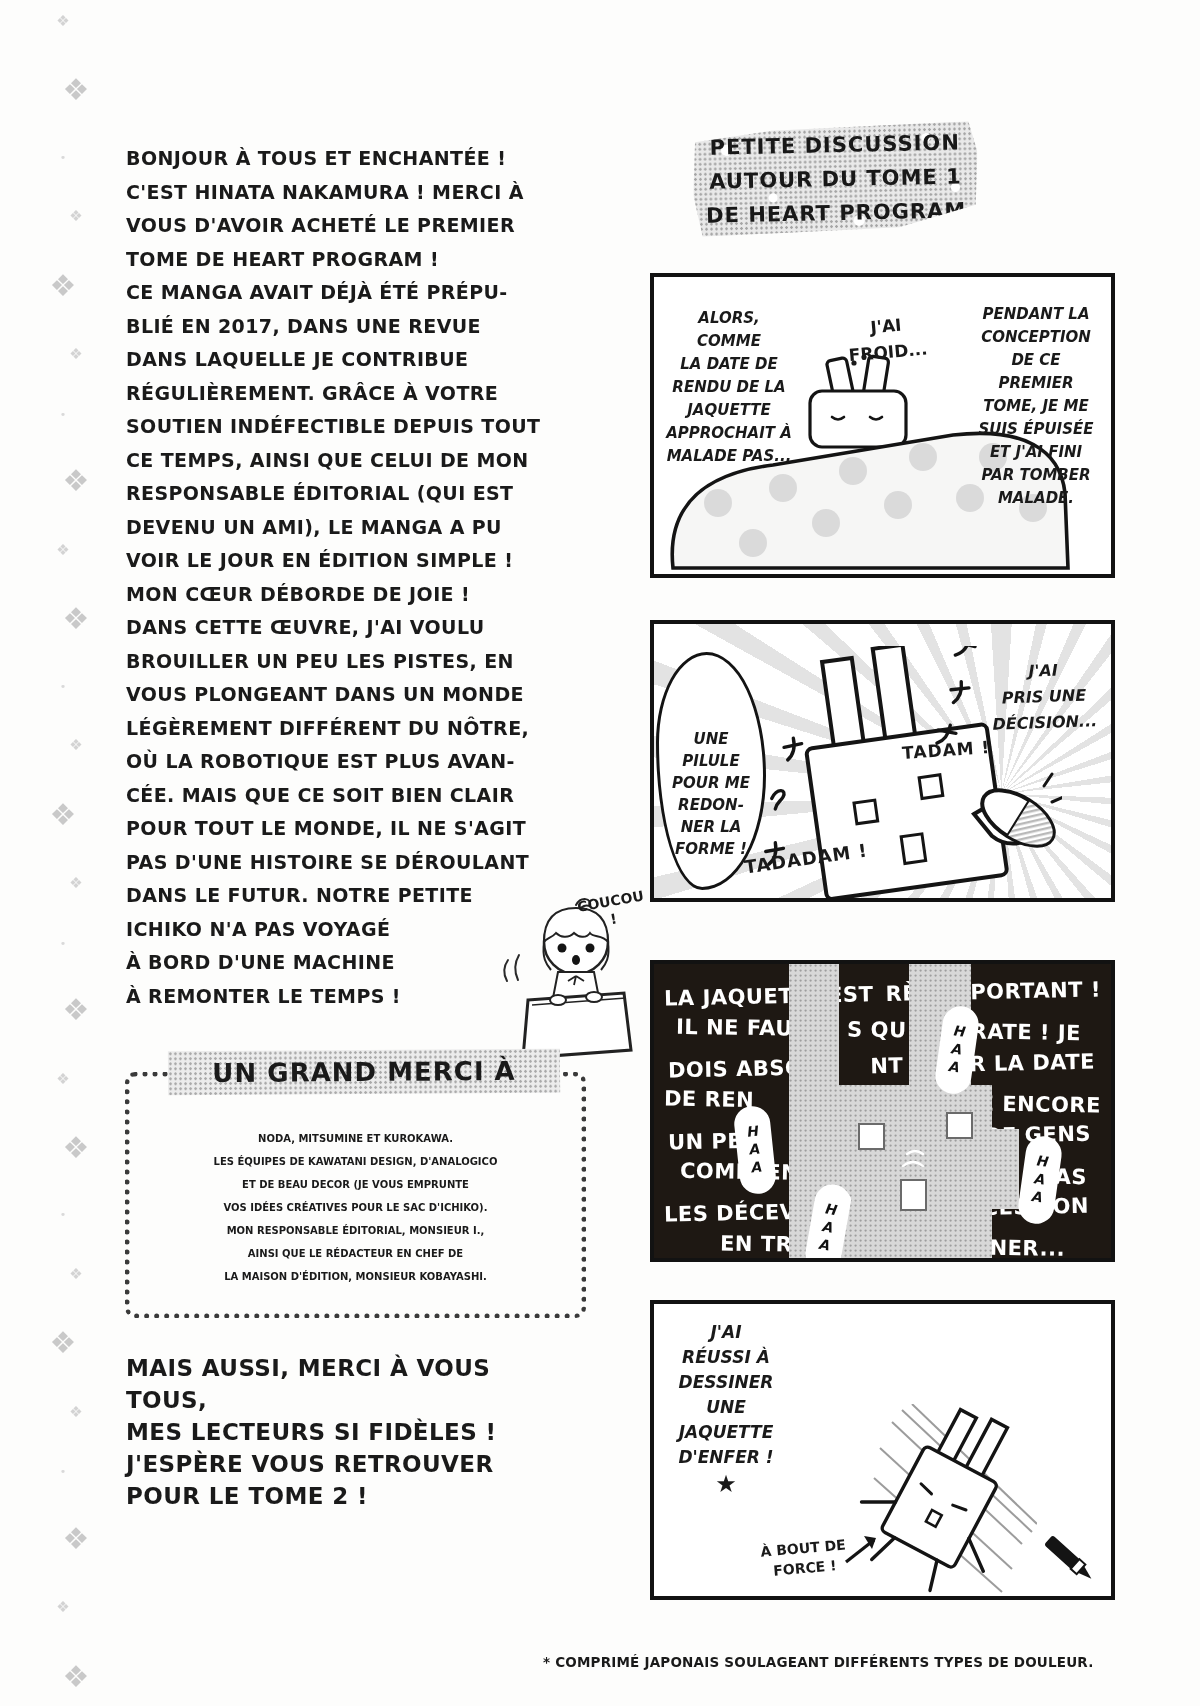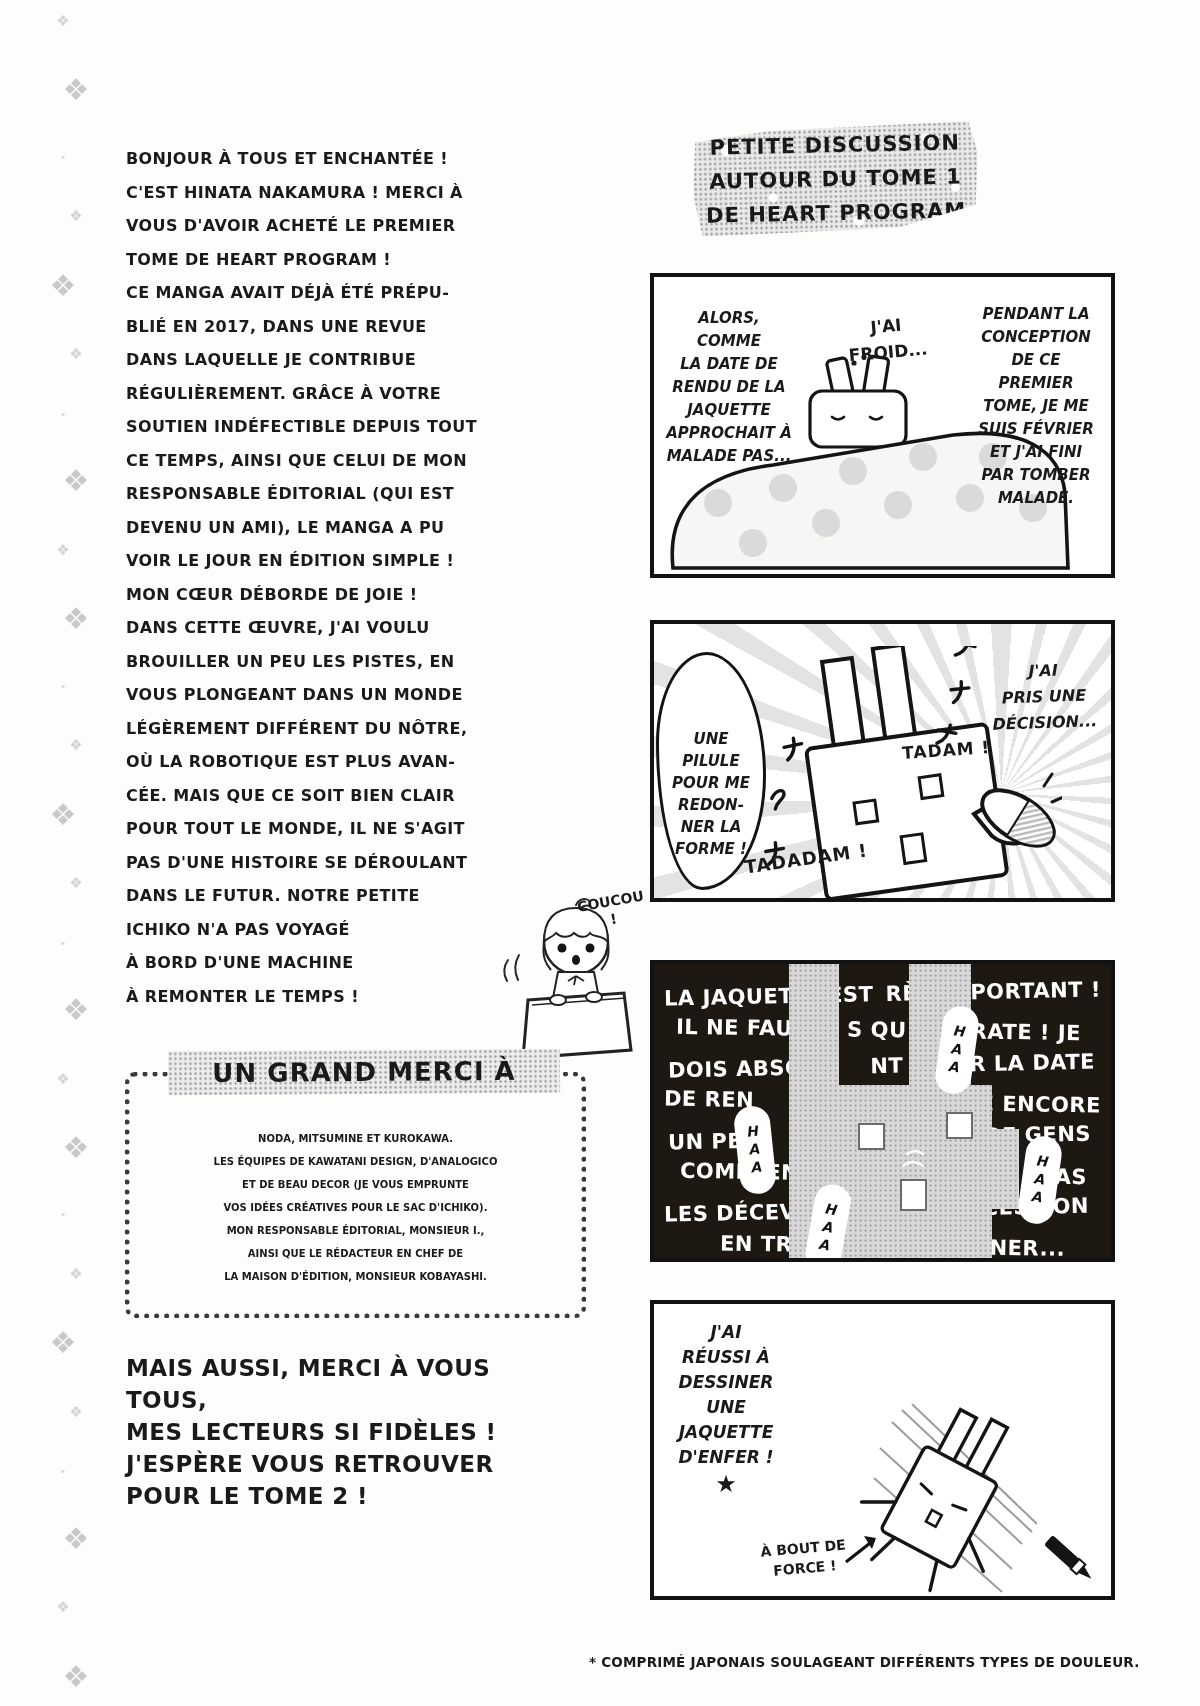--- a/index.html
+++ b/index.html
@@ -12,21 +12,21 @@
              display:flex;flex-direction:column;justify-content:space-between;align-items:center;z-index:0;}
   .orn{line-height:1;}
   .orn.lg{font-size:30px;color:#c9c9c9;}
   .orn.sm{font-size:15px;color:#d3d3d3;}
   .orn.dot{font-size:11px;color:#d9d9d9;}
   .orn:nth-child(odd){transform:translateX(-7px);}
   .orn:nth-child(even){transform:translateX(6px);}
 
   
   .intro{position:absolute;left:126px;top:142px;width:470px;
-         font-size:16px;font-weight:bold;letter-spacing:.4px;line-height:33.5px;}
+         font-size:19px;font-weight:bold;letter-spacing:.4px;line-height:33.5px;}
   .chibi{position:absolute;left:498px;top:898px;z-index:1;}
   .coucou{position:absolute;left:572px;top:892px;width:80px;font-size:14px;font-weight:bold;
           transform:rotate(-10deg);text-align:center;line-height:18px;z-index:2;}
   .thanks-box{position:absolute;left:125px;top:1072px;width:461px;height:246px;
               border:5px dotted #3a3a3a;border-radius:10px;box-sizing:border-box;}
   .thanks-header{position:absolute;left:168px;top:1050px;width:392px;height:44px;z-index:2;
                  font-size:26px;font-weight:bold;letter-spacing:1px;text-align:center;line-height:44px;
                  transform:rotate(-.4deg);}
   .halftone{background-color:#ececec;
             background-image:radial-gradient(#a9a9a9 1px,transparent 1.55px);
@@ -103,21 +103,21 @@
   .p4-left{left:16px;top:16px;width:112px;font-size:17px;line-height:25px;}
   .p4-star{display:block;font-style:normal;font-size:24px;margin-top:2px;}
   .p4-mid{left:140px;top:30px;width:150px;font-size:19px;line-height:35px;}
   .p4-right{left:358px;top:20px;width:100px;font-size:16px;line-height:24px;}
   .p4-label{position:absolute;left:104px;top:234px;width:92px;font-size:14px;font-weight:bold;
             text-align:center;line-height:20px;transform:rotate(-5deg);z-index:3;}
   .p4-arrow{position:absolute;left:188px;top:228px;z-index:3;}
   .p4-rabbit{position:absolute;left:198px;top:100px;z-index:2;}
   .p4-pen{position:absolute;left:382px;top:222px;z-index:2;}
 
-  .footnote{position:absolute;left:543px;top:1654px;font-size:13.5px;font-weight:bold;letter-spacing:.2px;margin-left:46px;}
+  .footnote{position:absolute;left:543px;top:1654px;font-size:13.5px;font-weight:bold;letter-spacing:.2px;}
 </style>
 </head>
 <body>
 
 <div class="page">
 
   <div class="ornaments">
       <span class="orn sm">❖</span>
       <span class="orn lg">❖</span>
       <span class="orn dot">•</span>
@@ -223,21 +223,21 @@
 RENDU DE LA
 JAQUETTE
 APPROCHAIT À
 MALADE PAS...</div>
     <div class="p1-speech pre">J'AI
 FROID...</div>
     <div class="cap p1-right pre">PENDANT LA
 CONCEPTION
 DE CE PREMIER
 TOME, JE ME
-SUIS FÉVRIER
+SUIS ÉPUISÉE
 ET J'AI FINI
 PAR TOMBER
 MALADE.</div>
     <svg class="p1-art" width="440" height="222" viewBox="0 0 440 222">
       <defs>
           <clipPath id="blk">
             <path d="M15,215 C8,150 50,120 115,112 L295,82 C365,74 402,96 407,140 L410,215 Z"></path>
           </clipPath>
         </defs>
       <g fill="#1a1a1a">

